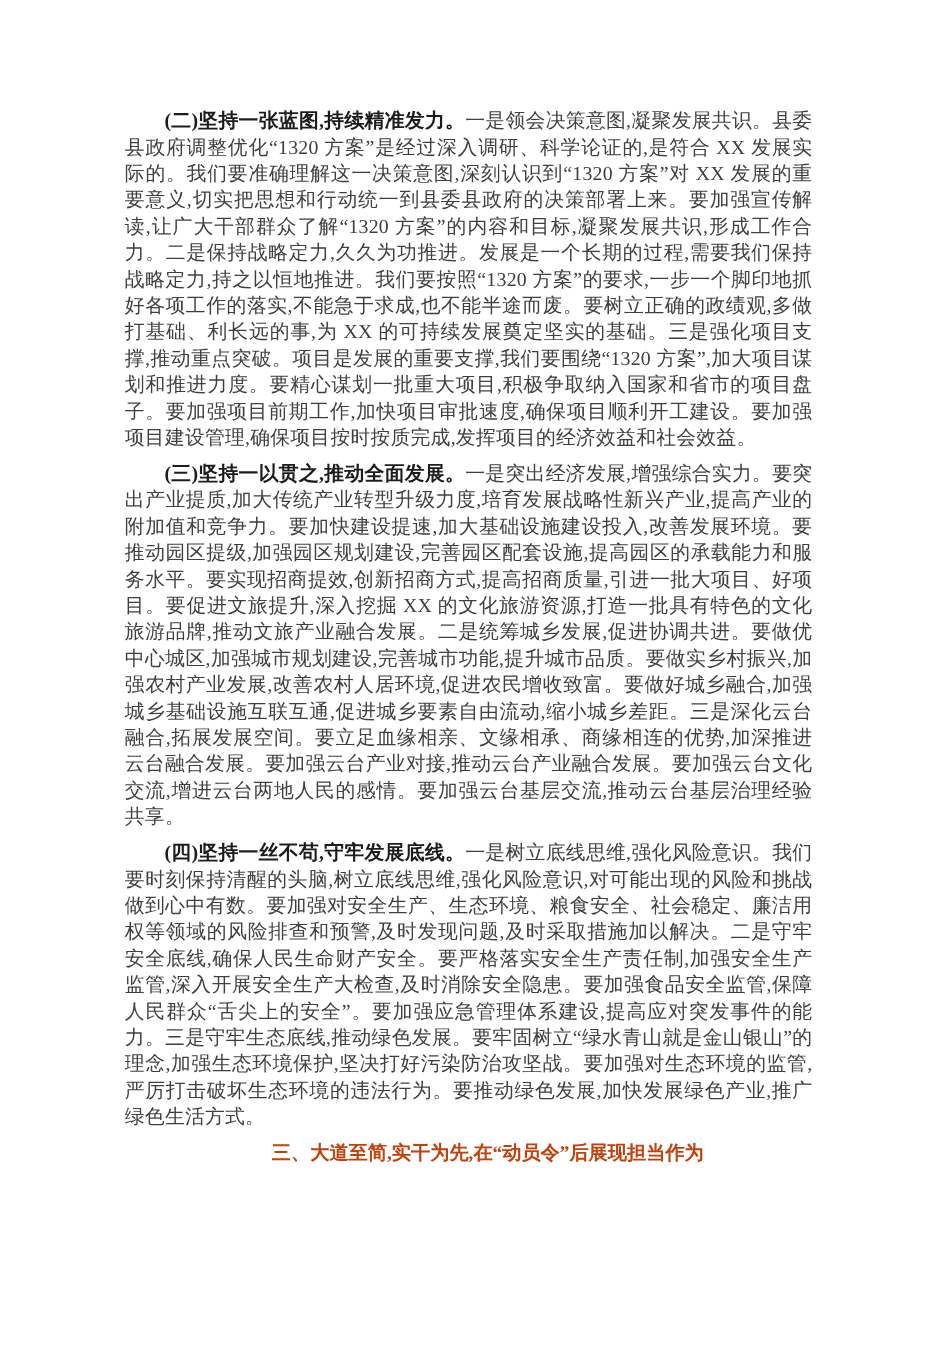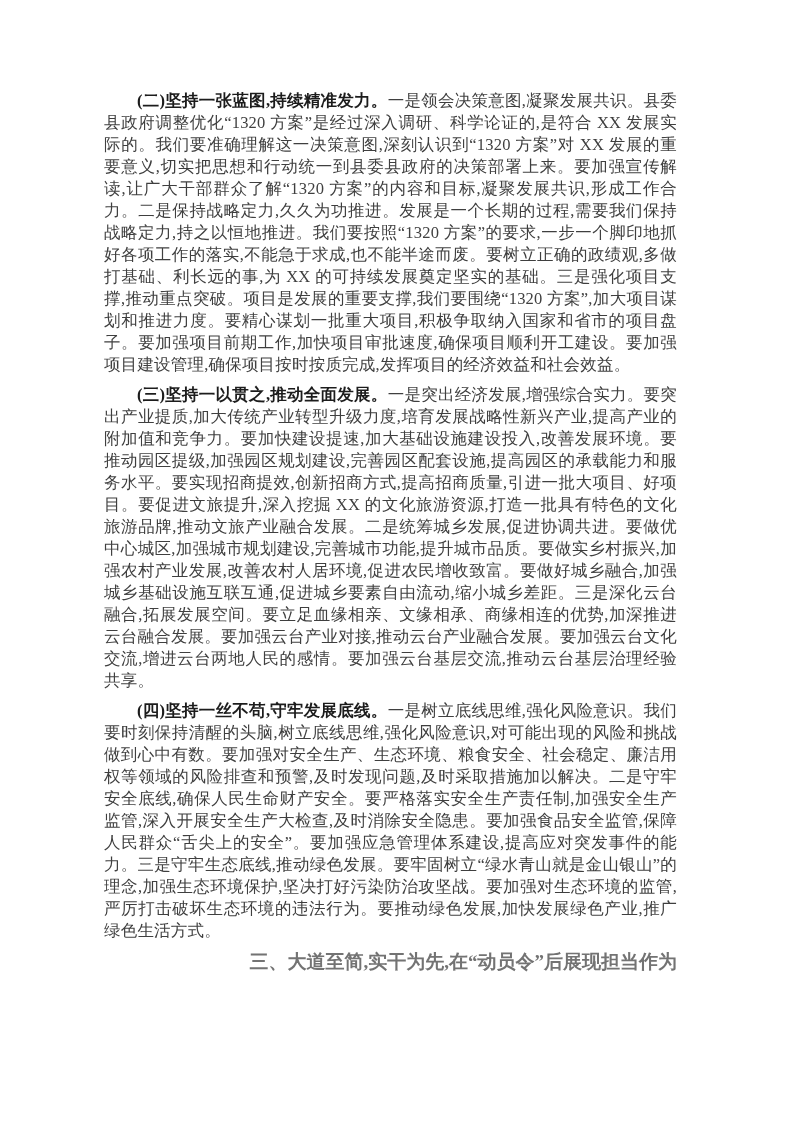--- a/index.html
+++ b/index.html
@@ -28,26 +28,26 @@
     text-indent: 2em;
     color: #3f3f3f;
     letter-spacing: 0.2px;
   }
   .lead {
     font-weight: bold;
     color: #1c1c1c;
   }
   .heading {
     margin: 1px 0 10px 0;
-    font-size: 19px;
+    font-size: 16px;
     line-height: 23px;
     font-weight: bold;
-    color: #737373;
+    color: #c2410c;
     text-indent: 2em;
-    text-align: right;
+    text-align: center;
   }
 </style>
 </head>
 <body>
 
 <div class="page">
 
   <p class="para"><span class="lead">(二)坚持一张蓝图,持续精准发力。</span><span>一是领会决策意图,凝聚发展共识。县委县政府调整优化“1320 方案”是经过深入调研、科学论证的,是符合 XX 发展实际的。我们要准确理解这一决策意图,深刻认识到“1320 方案”对 XX 发展的重要意义,切实把思想和行动统一到县委县政府的决策部署上来。要加强宣传解读,让广大干部群众了解“1320 方案”的内容和目标,凝聚发展共识,形成工作合力。二是保持战略定力,久久为功推进。发展是一个长期的过程,需要我们保持战略定力,持之以恒地推进。我们要按照“1320 方案”的要求,一步一个脚印地抓好各项工作的落实,不能急于求成,也不能半途而废。要树立正确的政绩观,多做打基础、利长远的事,为 XX 的可持续发展奠定坚实的基础。三是强化项目支撑,推动重点突破。项目是发展的重要支撑,我们要围绕“1320 方案”,加大项目谋划和推进力度。要精心谋划一批重大项目,积极争取纳入国家和省市的项目盘子。要加强项目前期工作,加快项目审批速度,确保项目顺利开工建设。要加强项目建设管理,确保项目按时按质完成,发挥项目的经济效益和社会效益。</span></p>
 
   <p class="para"><span class="lead">(三)坚持一以贯之,推动全面发展。</span><span>一是突出经济发展,增强综合实力。要突出产业提质,加大传统产业转型升级力度,培育发展战略性新兴产业,提高产业的附加值和竞争力。要加快建设提速,加大基础设施建设投入,改善发展环境。要推动园区提级,加强园区规划建设,完善园区配套设施,提高园区的承载能力和服务水平。要实现招商提效,创新招商方式,提高招商质量,引进一批大项目、好项目。要促进文旅提升,深入挖掘 XX 的文化旅游资源,打造一批具有特色的文化旅游品牌,推动文旅产业融合发展。二是统筹城乡发展,促进协调共进。要做优中心城区,加强城市规划建设,完善城市功能,提升城市品质。要做实乡村振兴,加强农村产业发展,改善农村人居环境,促进农民增收致富。要做好城乡融合,加强城乡基础设施互联互通,促进城乡要素自由流动,缩小城乡差距。三是深化云台融合,拓展发展空间。要立足血缘相亲、文缘相承、商缘相连的优势,加深推进云台融合发展。要加强云台产业对接,推动云台产业融合发展。要加强云台文化交流,增进云台两地人民的感情。要加强云台基层交流,推动云台基层治理经验共享。</span></p>

